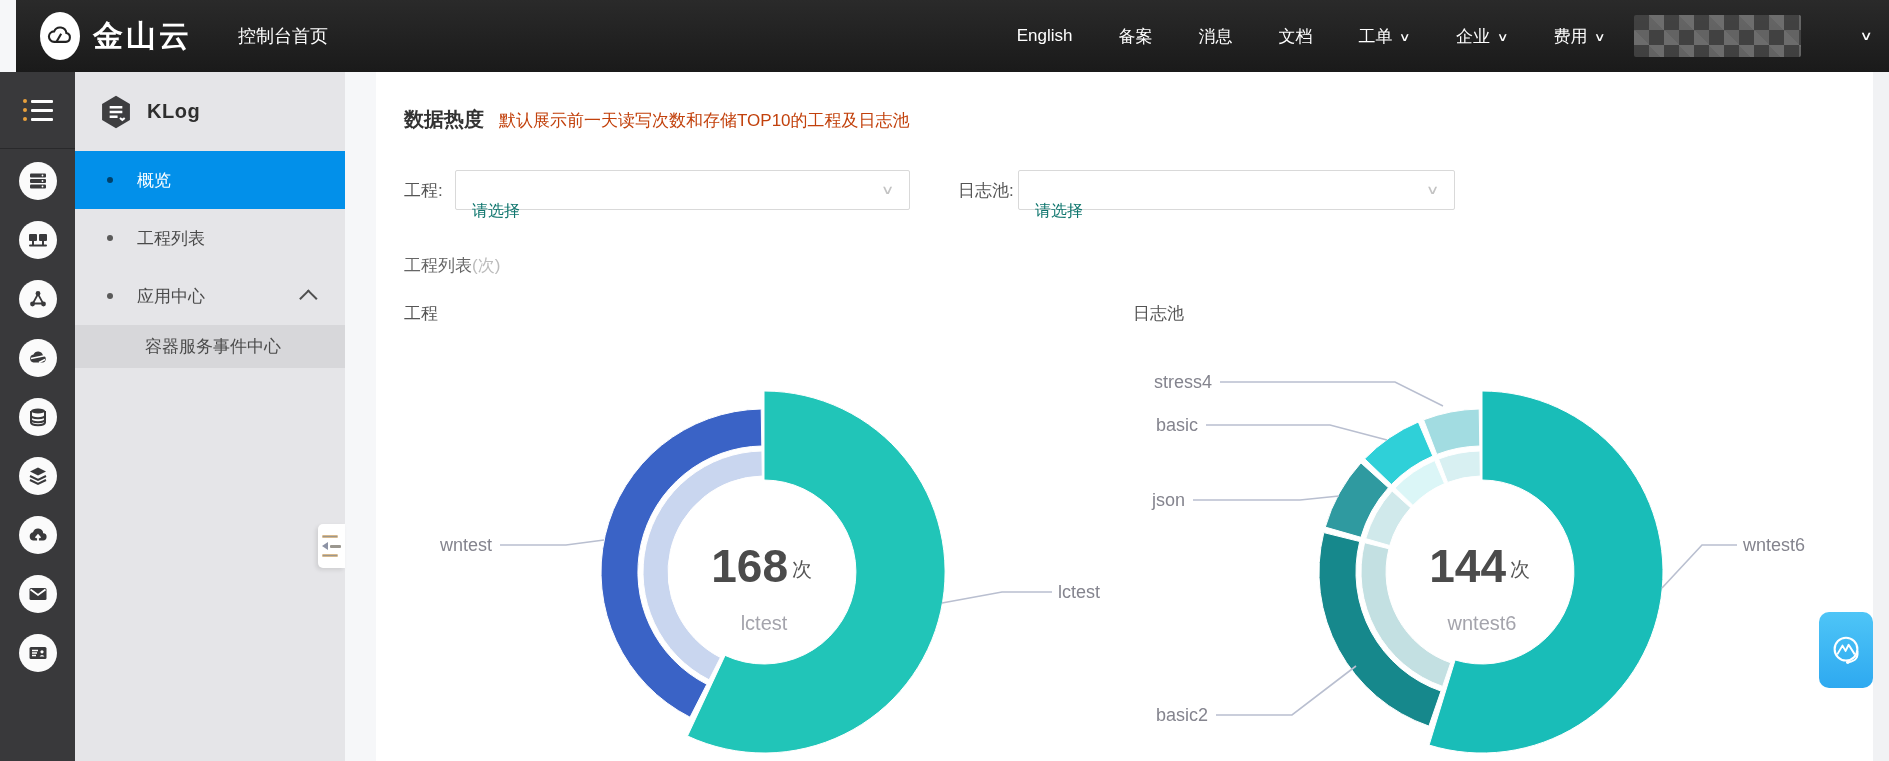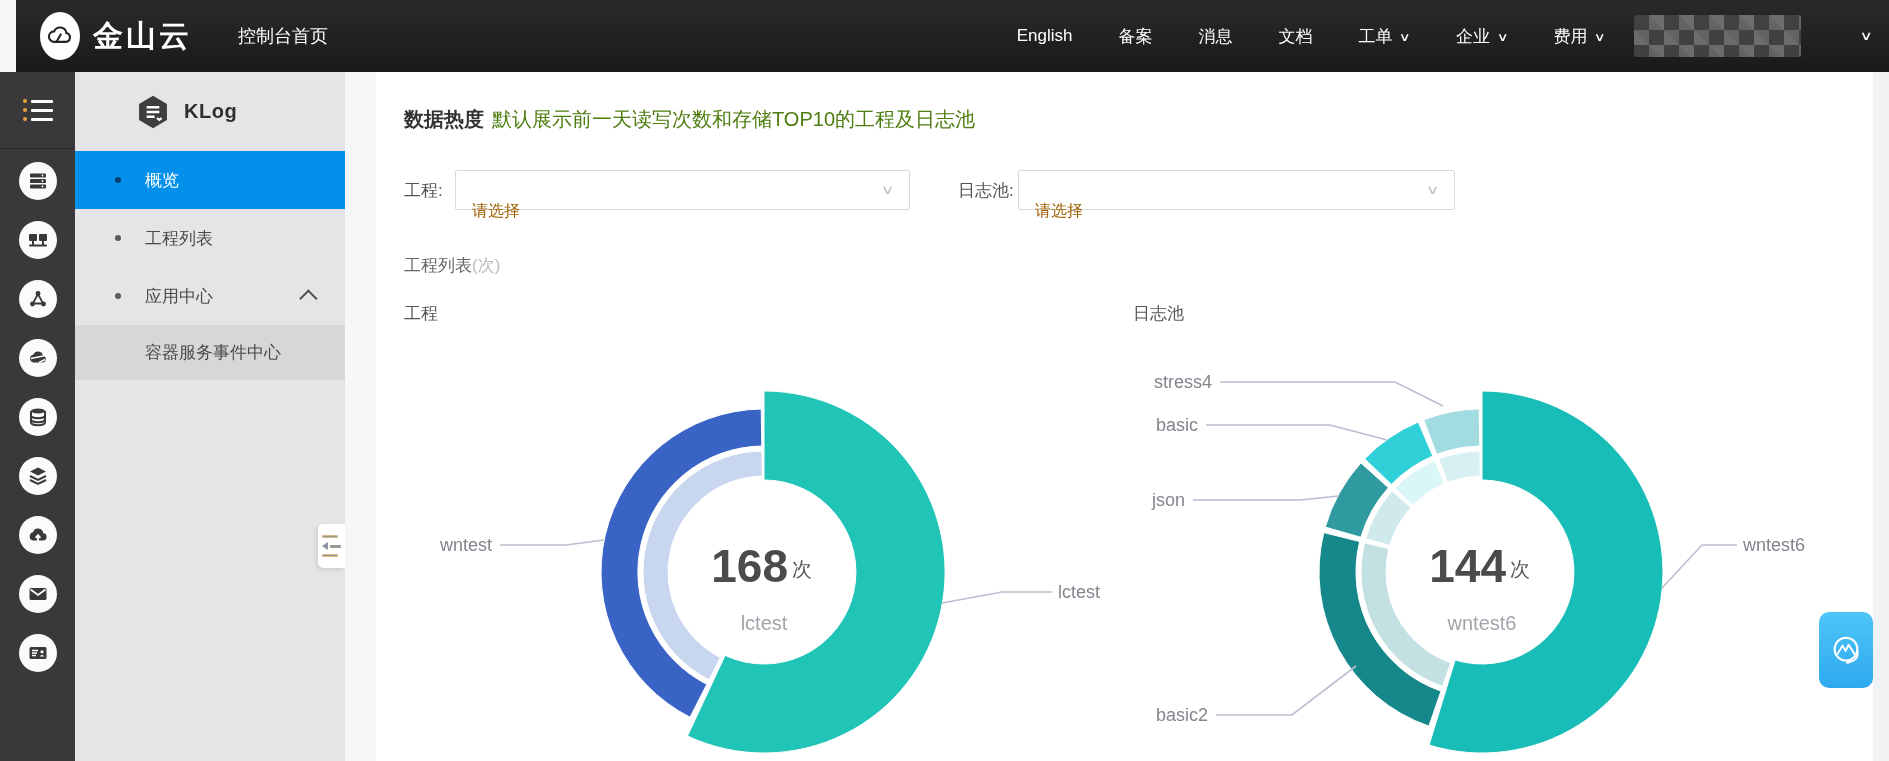--- a/index.html
+++ b/index.html
@@ -28,52 +28,52 @@
   .burger{display:flex;flex-direction:column;gap:5px;}
   .burger .row{display:flex;align-items:center;gap:4px;}
   .burger .dot{width:4px;height:4px;border-radius:50%;background:#e9a13b;}
   .burger .bar{width:22px;height:3px;background:#fdfdfd;border-radius:1px;}
   .rail-icons{display:flex;flex-direction:column;align-items:center;gap:21px;padding-top:13px;}
   .circle-ic{width:38px;height:38px;border-radius:50%;background:#fbfbfb;display:flex;align-items:center;justify-content:center;cursor:pointer;}
   .circle-ic svg{width:24px;height:24px;}
 
   
   .sidenav{position:absolute;left:75px;top:72px;width:270px;height:689px;background:#e5e5e8;z-index:8;}
-  .product-head{height:79px;display:flex;align-items:center;padding-left:22px;margin-left:37px;}
+  .product-head{height:79px;display:flex;align-items:center;padding-left:22px;}
   .product-name{font-size:20px;font-weight:bold;color:#2e2e2e;margin-left:12px;letter-spacing:.5px;}
-  .side-item{height:58px;display:flex;align-items:center;padding-left:40px;font-size:17px;color:#4a4a4a;cursor:pointer;position:relative;}
+  .side-item{height:58px;display:flex;align-items:center;padding-left:32px;font-size:17px;color:#4a4a4a;cursor:pointer;position:relative;}
   .side-item .bullet{width:6px;height:6px;border-radius:50%;background:#5a5a5a;margin-right:24px;flex:0 0 auto;}
   .side-item.selected{background:#0290ea;color:#fff;}
   .side-item.selected .bullet{background:rgba(0,0,0,.55);}
   .chev-up{margin-left:auto;margin-right:28px;width:11px;height:11px;border-left:2px solid #4f4f4f;border-top:2px solid #4f4f4f;
     transform:rotate(45deg) translateY(3px);}
-  .side-subitem{height:55px;display:flex;align-items:center;padding-left:70px;font-size:17px;color:#4a4a4a;background:#d7d7da;cursor:pointer;}
+  .side-subitem{height:43px;display:flex;align-items:center;padding-left:70px;font-size:17px;color:#4a4a4a;background:#d7d7da;cursor:pointer;}
 
   
   .collapse-tab{position:absolute;left:318px;top:524px;width:27px;height:44px;background:#fff;z-index:9;cursor:pointer;
     border-radius:5px 0 0 5px;box-shadow:-2px 2px 4px rgba(0,0,0,.10);display:flex;align-items:center;justify-content:center;}
   .collapse-glyph{display:flex;flex-direction:column;gap:4px;}
   .collapse-glyph .cbar{width:16px;height:3px;background:#9b978f;border:1px solid #d8b98c;border-radius:1px;box-sizing:border-box;}
   .collapse-glyph .mid{display:flex;align-items:center;gap:2px;border:none;}
   .collapse-glyph .tri{width:0;height:0;border-top:4px solid transparent;border-bottom:4px solid transparent;border-right:6px solid #8d93a5;}
   .collapse-glyph .mbar{width:11px;height:3px;background:#9b978f;border-radius:1px;}
 
   
   .content{position:absolute;left:376px;top:72px;width:1497px;height:689px;background:#fff;z-index:2;}
   .gutter{position:absolute;right:0;top:72px;width:16px;height:689px;background:#f1f2f4;z-index:3;}
 
   .page-title-row{position:absolute;left:28px;top:34px;display:flex;align-items:baseline;}
   .page-title{font-size:20px;font-weight:bold;color:#333;}
-  .page-subtitle{font-size:20px;color:#4d7c0f;margin-left:8px;}
+  .page-subtitle{font-size:17px;color:#c2410c;margin-left:15px;}
 
   .filter-row{position:absolute;left:0;top:98px;width:100%;height:42px;}
   .filter-label{position:absolute;font-size:17px;color:#555;line-height:42px;}
   .select{position:absolute;height:40px;border:1px solid #d9d9d9;border-radius:2px;background:#fff;cursor:pointer;
     display:flex;align-items:center;padding:0 16px;box-sizing:border-box;}
-  .select .placeholder{font-size:16px;color:#a16207;margin-top:43px;}
+  .select .placeholder{font-size:16px;color:#0f766e;margin-top:43px;}
   .select .sel-caret{margin-left:auto;color:#c3c3c3;font-size:15px;transform:scale(1.25,.85);}
 
   .metric-label{position:absolute;left:28px;top:182px;font-size:17px;color:#666;}
   .metric-unit{color:#bcbcbc;}
   .chart-title{position:absolute;top:230px;font-size:17px;color:#555;}
   .chart-title.t0{left:28px;}
   .chart-title.t1{left:757px;}
 
   svg.charts{position:absolute;left:0;top:0;width:1497px;height:689px;overflow:visible;}
   .callout-label{font-size:18px;fill:#84848e;}

